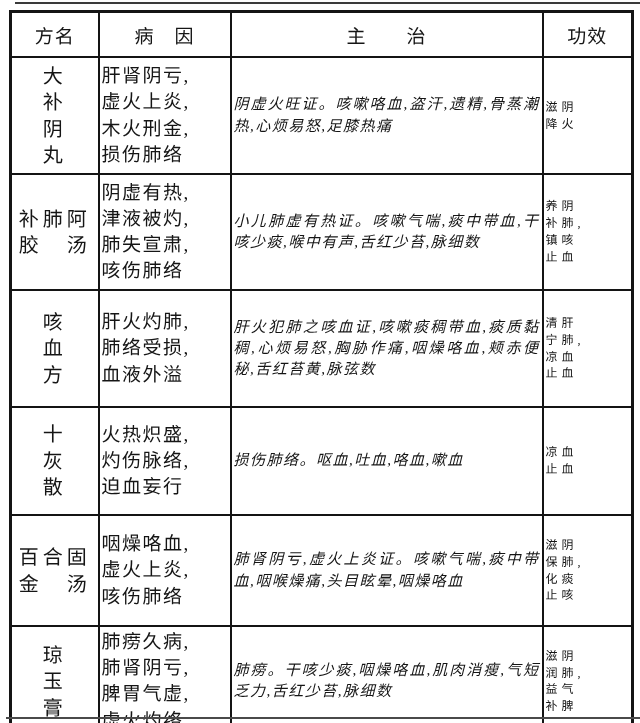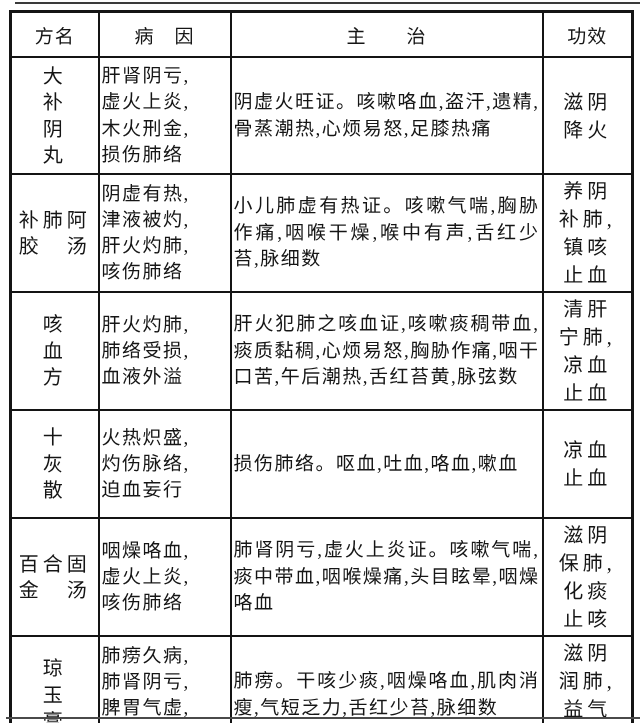--- a/index.html
+++ b/index.html
@@ -73,30 +73,31 @@
   .cause-cell {
     font-size: 19px;
     line-height: 1.38;
     letter-spacing: 1.5px;
     white-space: pre-line;
     padding-left: 11px;
     text-align: left;
     margin-left: 20px;
   }
   .ind-cell {
-    font-size: 19px;
+    font-size: 15px;
     line-height: 1.42;
     letter-spacing: 1.5px;
     text-align: justify;
     padding-left: 12px;
     padding-right: 9px;
+    font-style: italic;
   }
   .effect-cell {
-    text-align: center;
-    font-size: 20px;
+    text-align: left;
+    font-size: 12px;
     line-height: 1.4;
     letter-spacing: 4px;
     white-space: pre-line;
   }
   tr.row-1 td { height: 111px; }
   tr.row-2 td { height: 110px; }
   tr.row-3 td { height: 111px; }
   tr.row-4 td { height: 102px; }
   tr.row-5 td { height: 105px; }
   tr.row-6 td { height: 94px;  }
@@ -132,36 +133,36 @@
 损伤肺络</td>
       <td class="ind-cell">阴虚火旺证。咳嗽咯血,盗汗,遗精,骨蒸潮热,心烦易怒,足膝热痛</td>
       <td class="effect-cell">滋阴
 降火</td>
     </tr>
     <tr class="row-2">
       <td class="name-cell">补肺阿
 胶　汤</td>
       <td class="cause-cell">阴虚有热,
 津液被灼,
-肝火灼肺,
+肺失宣肃,
 咳伤肺络</td>
-      <td class="ind-cell">小儿肺虚有热证。咳嗽气喘,胸胁作痛,咽喉干燥,喉中有声,舌红少苔,脉细数</td>
+      <td class="ind-cell">小儿肺虚有热证。咳嗽气喘,痰中带血,干咳少痰,喉中有声,舌红少苔,脉细数</td>
       <td class="effect-cell">养阴
 补肺,
 镇咳
 止血</td>
     </tr>
     <tr class="row-3">
       <td class="name-cell">咳
 血
 方</td>
       <td class="cause-cell">肝火灼肺,
 肺络受损,
 血液外溢</td>
-      <td class="ind-cell">肝火犯肺之咳血证,咳嗽痰稠带血,痰质黏稠,心烦易怒,胸胁作痛,咽干口苦,午后潮热,舌红苔黄,脉弦数</td>
+      <td class="ind-cell">肝火犯肺之咳血证,咳嗽痰稠带血,痰质黏稠,心烦易怒,胸胁作痛,咽燥咯血,颊赤便秘,舌红苔黄,脉弦数</td>
       <td class="effect-cell">清肝
 宁肺,
 凉血
 止血</td>
     </tr>
     <tr class="row-4">
       <td class="name-cell">十
 灰
 散</td>
       <td class="cause-cell">火热炽盛,

